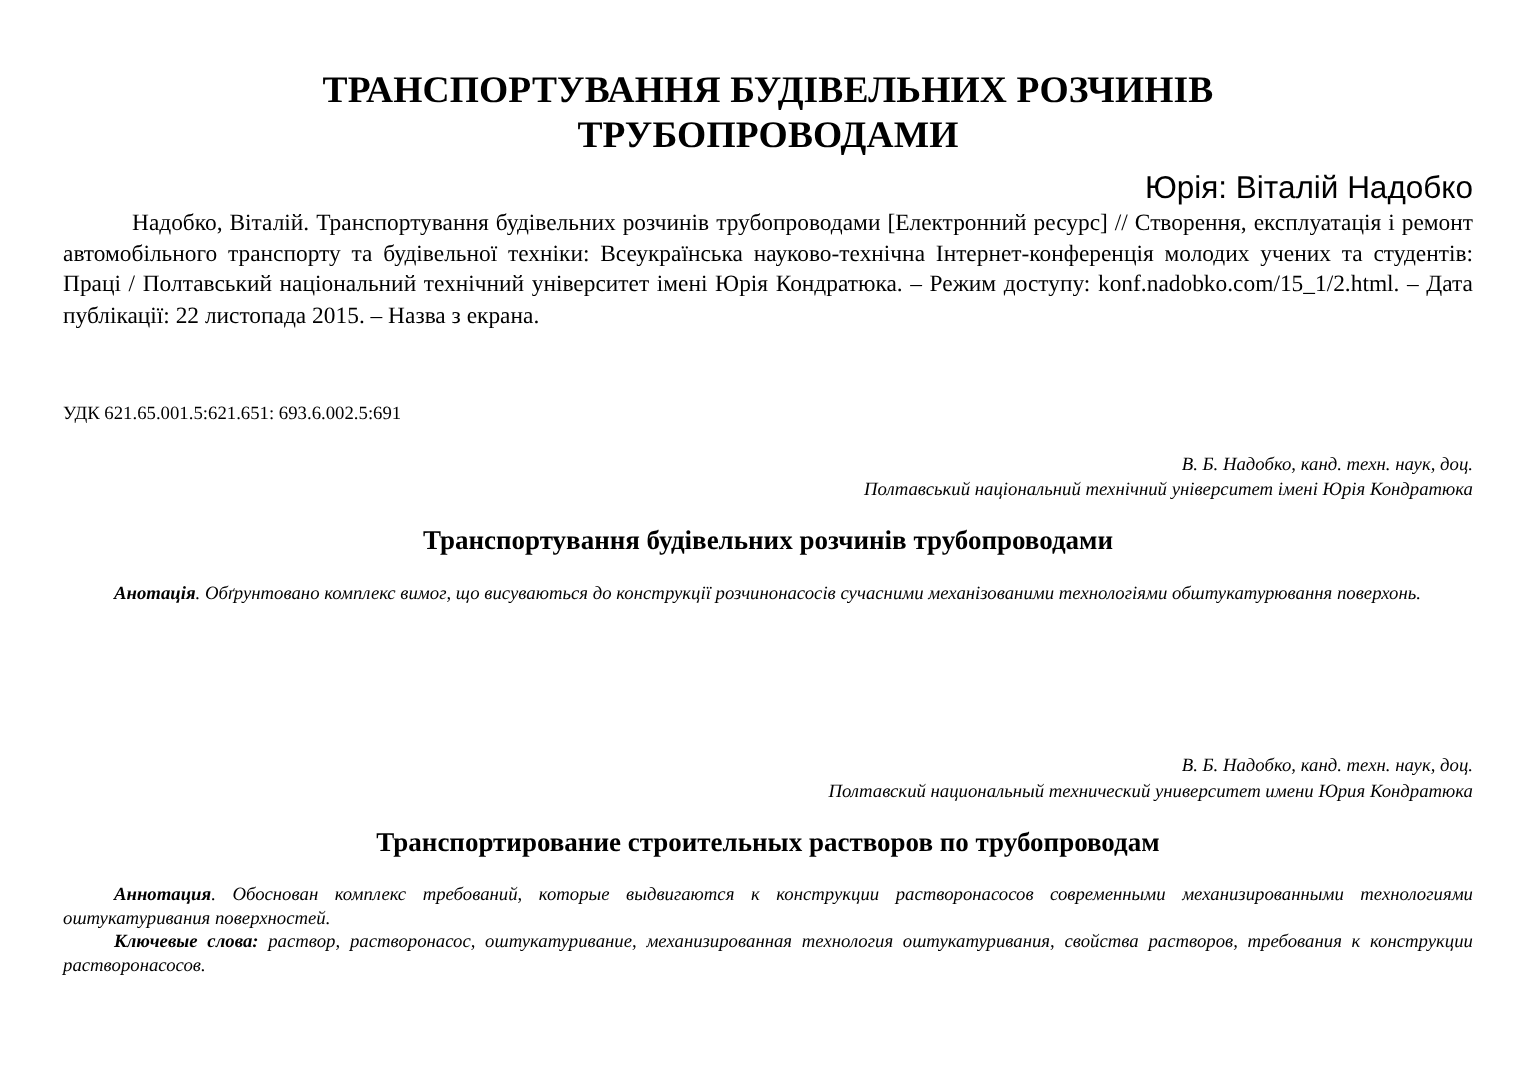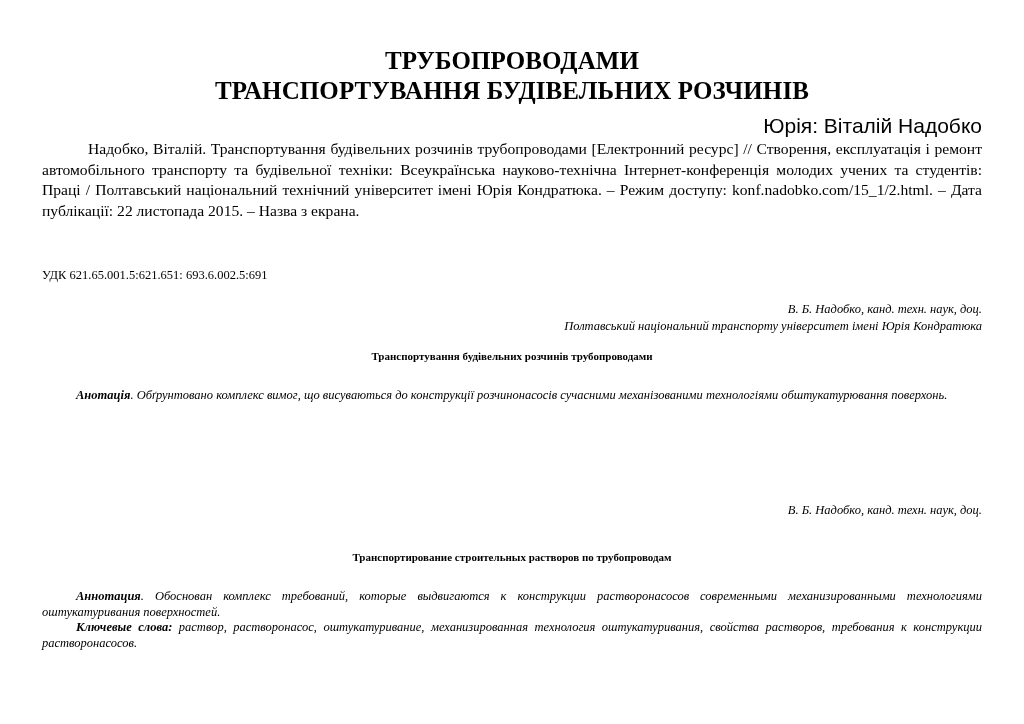--- a/index.html
+++ b/index.html
@@ -67,21 +67,21 @@
       line-height: 17px;
     }
     .affil.uk { top: 301px; }
     .affil.ru { top: 502px; }
     .section-title {
       position: absolute;
       left: 0;
       width: 940px;
       text-align: center;
       font-weight: bold;
-      font-size: 11px;
+      font-size: 18px;
     }
     .section-title.uk { top: 350px; }
     .section-title.ru { top: 551px; }
     .abstract {
       position: absolute;
       left: 0;
       width: 940px;
       font-style: italic;
       font-size: 12.5px;
       line-height: 15.5px;
@@ -96,43 +96,44 @@
     .abstract .lbl {
       font-weight: bold;
     }
   </style>
 </head>
 <body>
 
 <div class="page">
 
   <div class="main-title">
+    <div>ТРАНСПОРТУВАННЯ БУДІВЕЛЬНИХ РОЗЧИНІВ</div>
     <div>ТРУБОПРОВОДАМИ</div>
-    <div>ТРАНСПОРТУВАННЯ БУДІВЕЛЬНИХ РОЗЧИНІВ</div>
   </div>
 
   <div class="author">Юрія: Віталій Надобко</div>
 
   <div class="citation">Надобко, Віталій. Транспортування будівельних розчинів трубопроводами [Електронний ресурс] // Створення, експлуатація і ремонт автомобільного транспорту та будівельної техніки: Всеукраїнська науково-технічна Інтернет-конференція молодих учених та студентів: Праці / Полтавський національний технічний університет імені Юрія Кондратюка. – Режим доступу: konf.nadobko.com/15_1/2.html. – Дата публікації: 22 листопада 2015. – Назва з екрана.</div>
 
   <div class="udk">УДК 621.65.001.5:621.651: 693.6.002.5:691</div>
 
   <div class="affil uk">
     <div>В. Б. Надобко, канд. техн. наук, доц.</div>
-    <div>Полтавський національний транспорту університет імені Юрія Кондратюка</div>
+    <div>Полтавський національний технічний університет імені Юрія Кондратюка</div>
   </div>
 
   <div class="section-title uk">Транспортування будівельних розчинів трубопроводами</div>
 
   <div class="abstract uk">
     <p><span class="lbl">Анотація</span><span>. Обґрунтовано комплекс вимог, що висуваються до конструкції розчинонасосів сучасними механізованими технологіями обштукатурювання поверхонь.</span></p>
   </div>
 
   <div class="affil ru">
     <div>В. Б. Надобко, канд. техн. наук, доц.</div>
+    <div>Полтавский национальный технический университет имени Юрия Кондратюка</div>
   </div>
 
   <div class="section-title ru">Транспортирование строительных растворов по трубопроводам</div>
 
   <div class="abstract ru">
     <p><span class="lbl">Аннотация</span><span>. Обоснован комплекс требований, которые выдвигаются к конструкции растворонасосов современными механизированными технологиями оштукатуривания поверхностей.</span></p>
     <p><span class="lbl">Ключевые слова:</span><span> раствор, растворонасос, оштукатуривание, механизированная технология оштукатуривания, свойства растворов, требования к конструкции растворонасосов.</span></p>
   </div>
 
 </div>

